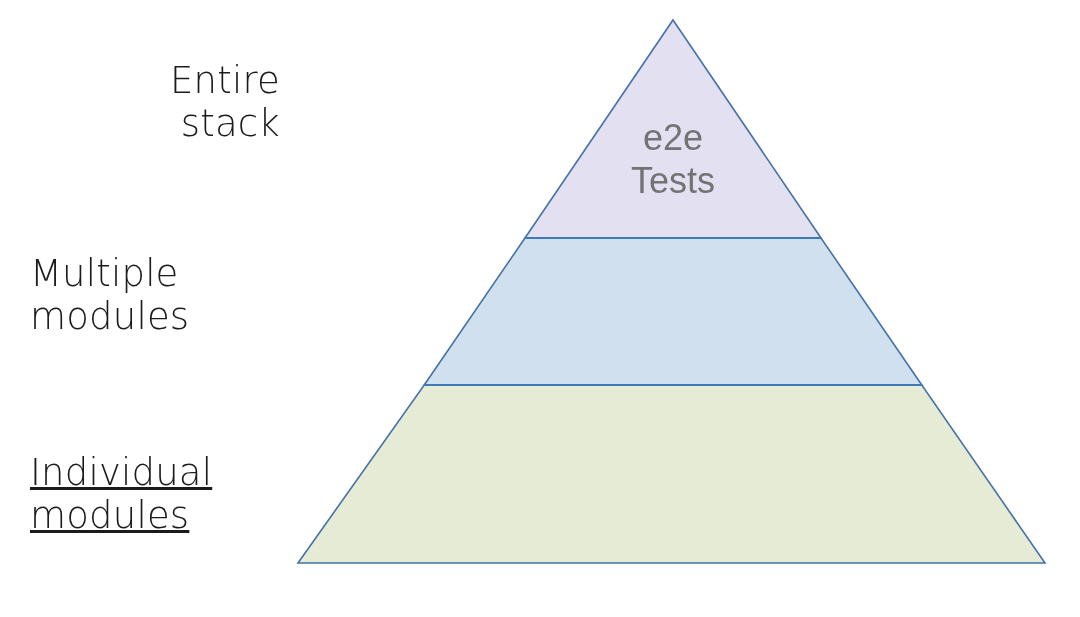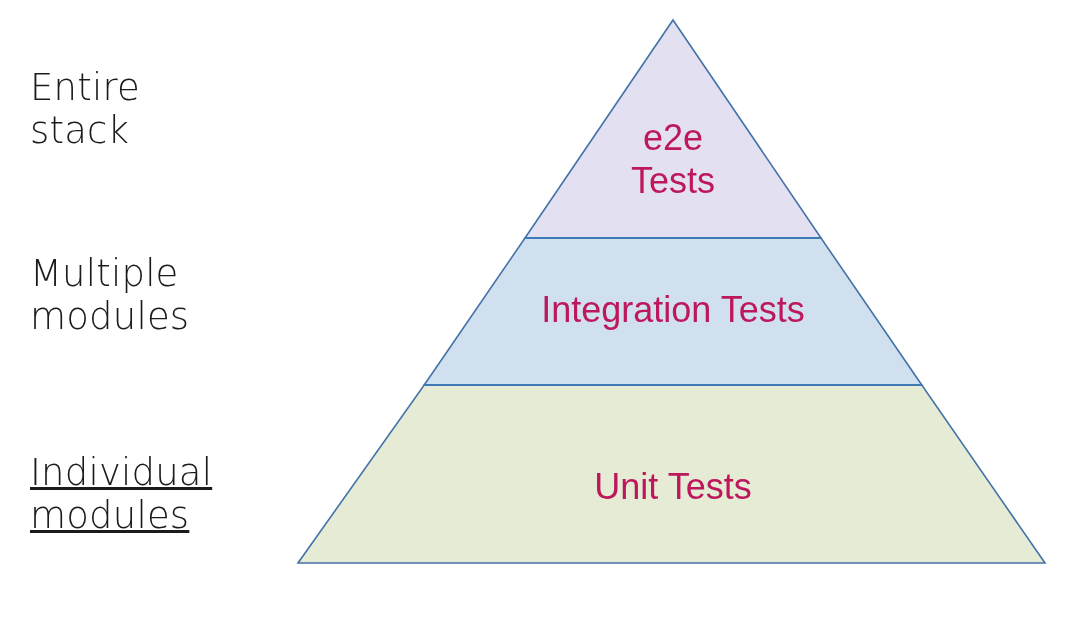--- a/index.html
+++ b/index.html
@@ -31,38 +31,38 @@
     left: 30px;
     width: 250px;
     color: #1b1b1b;
     font-family: "DejaVu Sans", sans-serif;
     font-size: 37px;
     font-weight: 300;
     line-height: 43px;
     letter-spacing: 0.2px;
     white-space: pre-line;
   }
-  #label-entire-stack      { top: 66px; }
+  #label-entire-stack      { top: 59px; text-align: right; }
   #label-multiple-modules  { top: 252px; }
   #label-individual-modules{ top: 451px; text-decoration: underline; }
 
   
   #pyramid-svg {
     position: absolute;
     left: 0;
     top: 0;
     width: 1080px;
     height: 617px;
   }
 
   
   .tier-text {
     position: absolute;
     text-align: center;
-    color: #be185d;
+    color: #737373;
     font-family: "Liberation Sans", sans-serif;
     font-weight: 400;
     white-space: pre-line;
     pointer-events: none;
   }
   #tier-text-e2e {
     left: 473px;
     top: 116px;
     width: 400px;
     font-size: 36px;
@@ -112,17 +112,15 @@
 
     <polygon id="shape-tier-e2e" points="673,20 821,238 525,238" stroke="#4472A8" stroke-width="1.6" stroke-linejoin="miter" fill="#E3E0F2"></polygon>
 
     <line id="divider-upper" x1="525" y1="238" x2="821" y2="238" stroke-width="2" stroke="#3E7BB6"></line>
     <line id="divider-lower" x1="424.2" y1="385" x2="921.8" y2="385" stroke-width="2" stroke="#3E7BB6"></line>
   </svg>
 
   <div class="tier-text" id="tier-text-e2e">e2e
 Tests</div>
 
-  <div class="tier-text" id="tier-text-integration">Integration Tests</div>
 
-  <div class="tier-text" id="tier-text-unit">Unit Tests</div>
 
 </div>
 
 </body></html>

